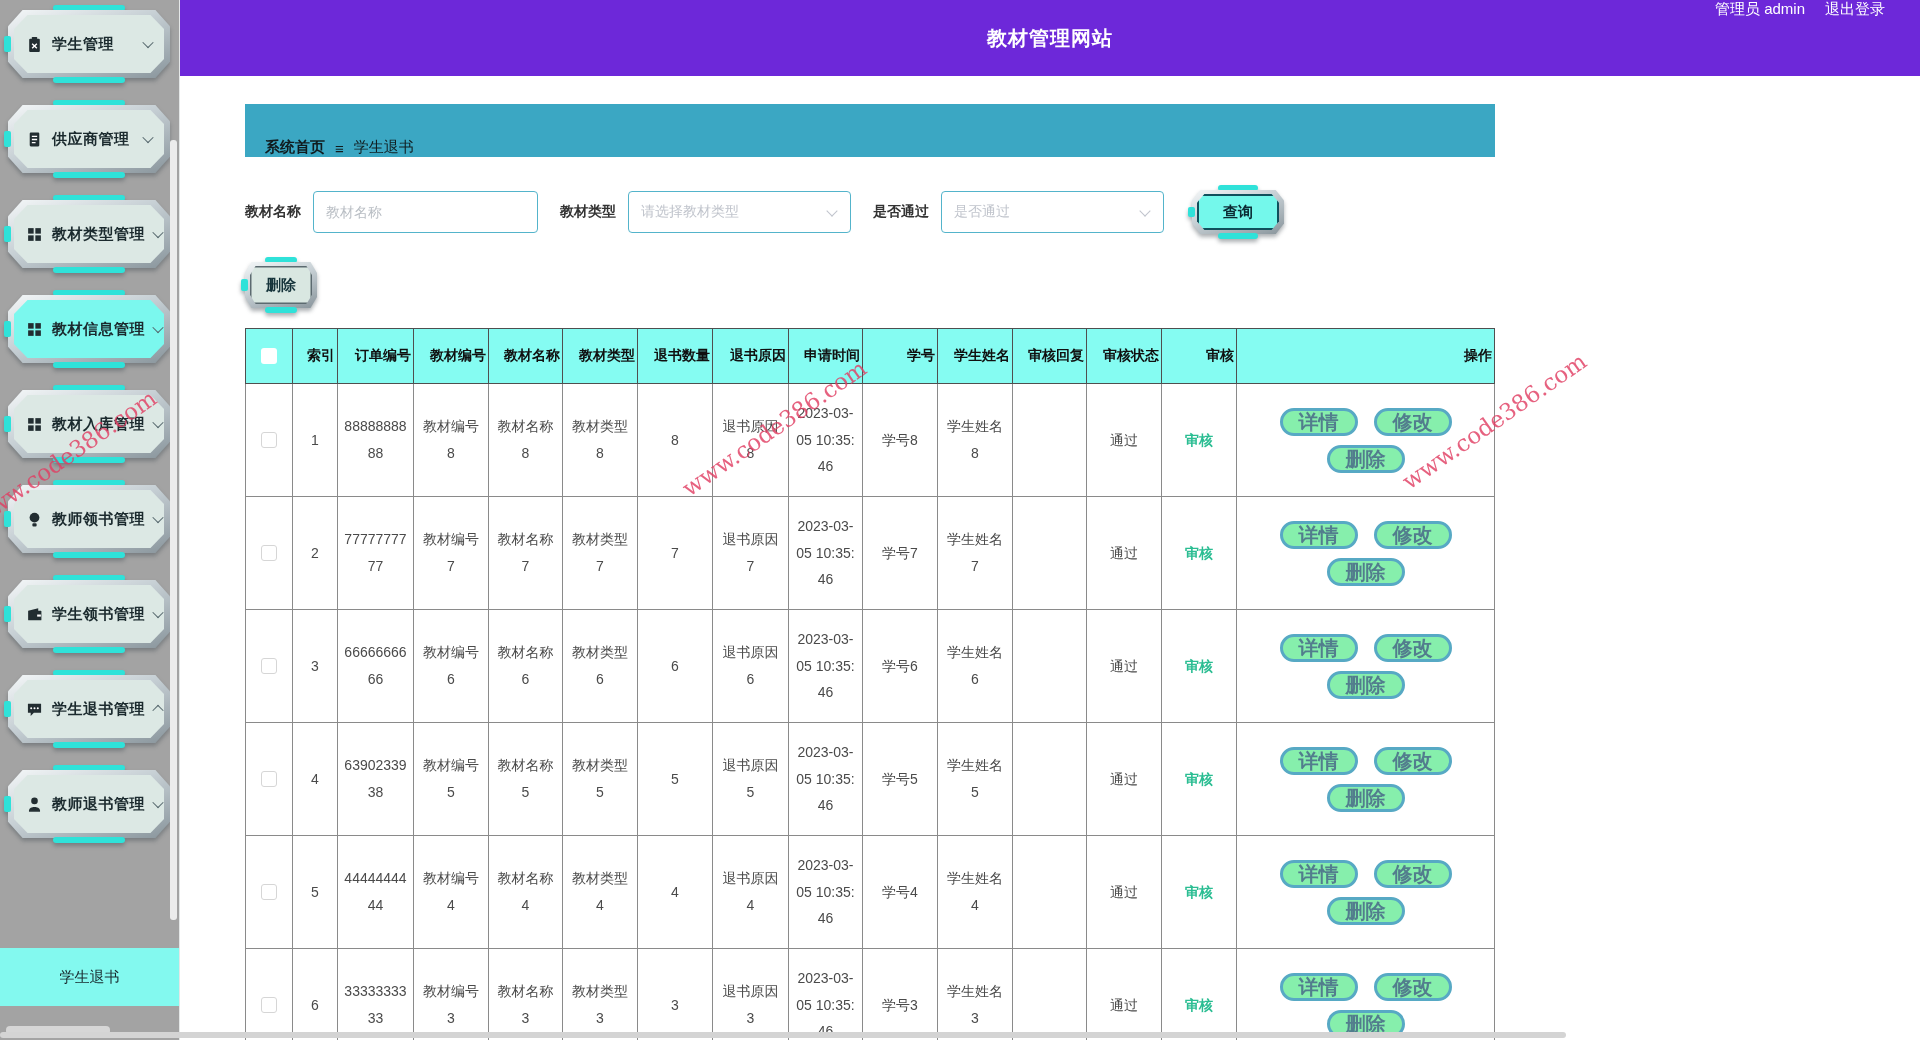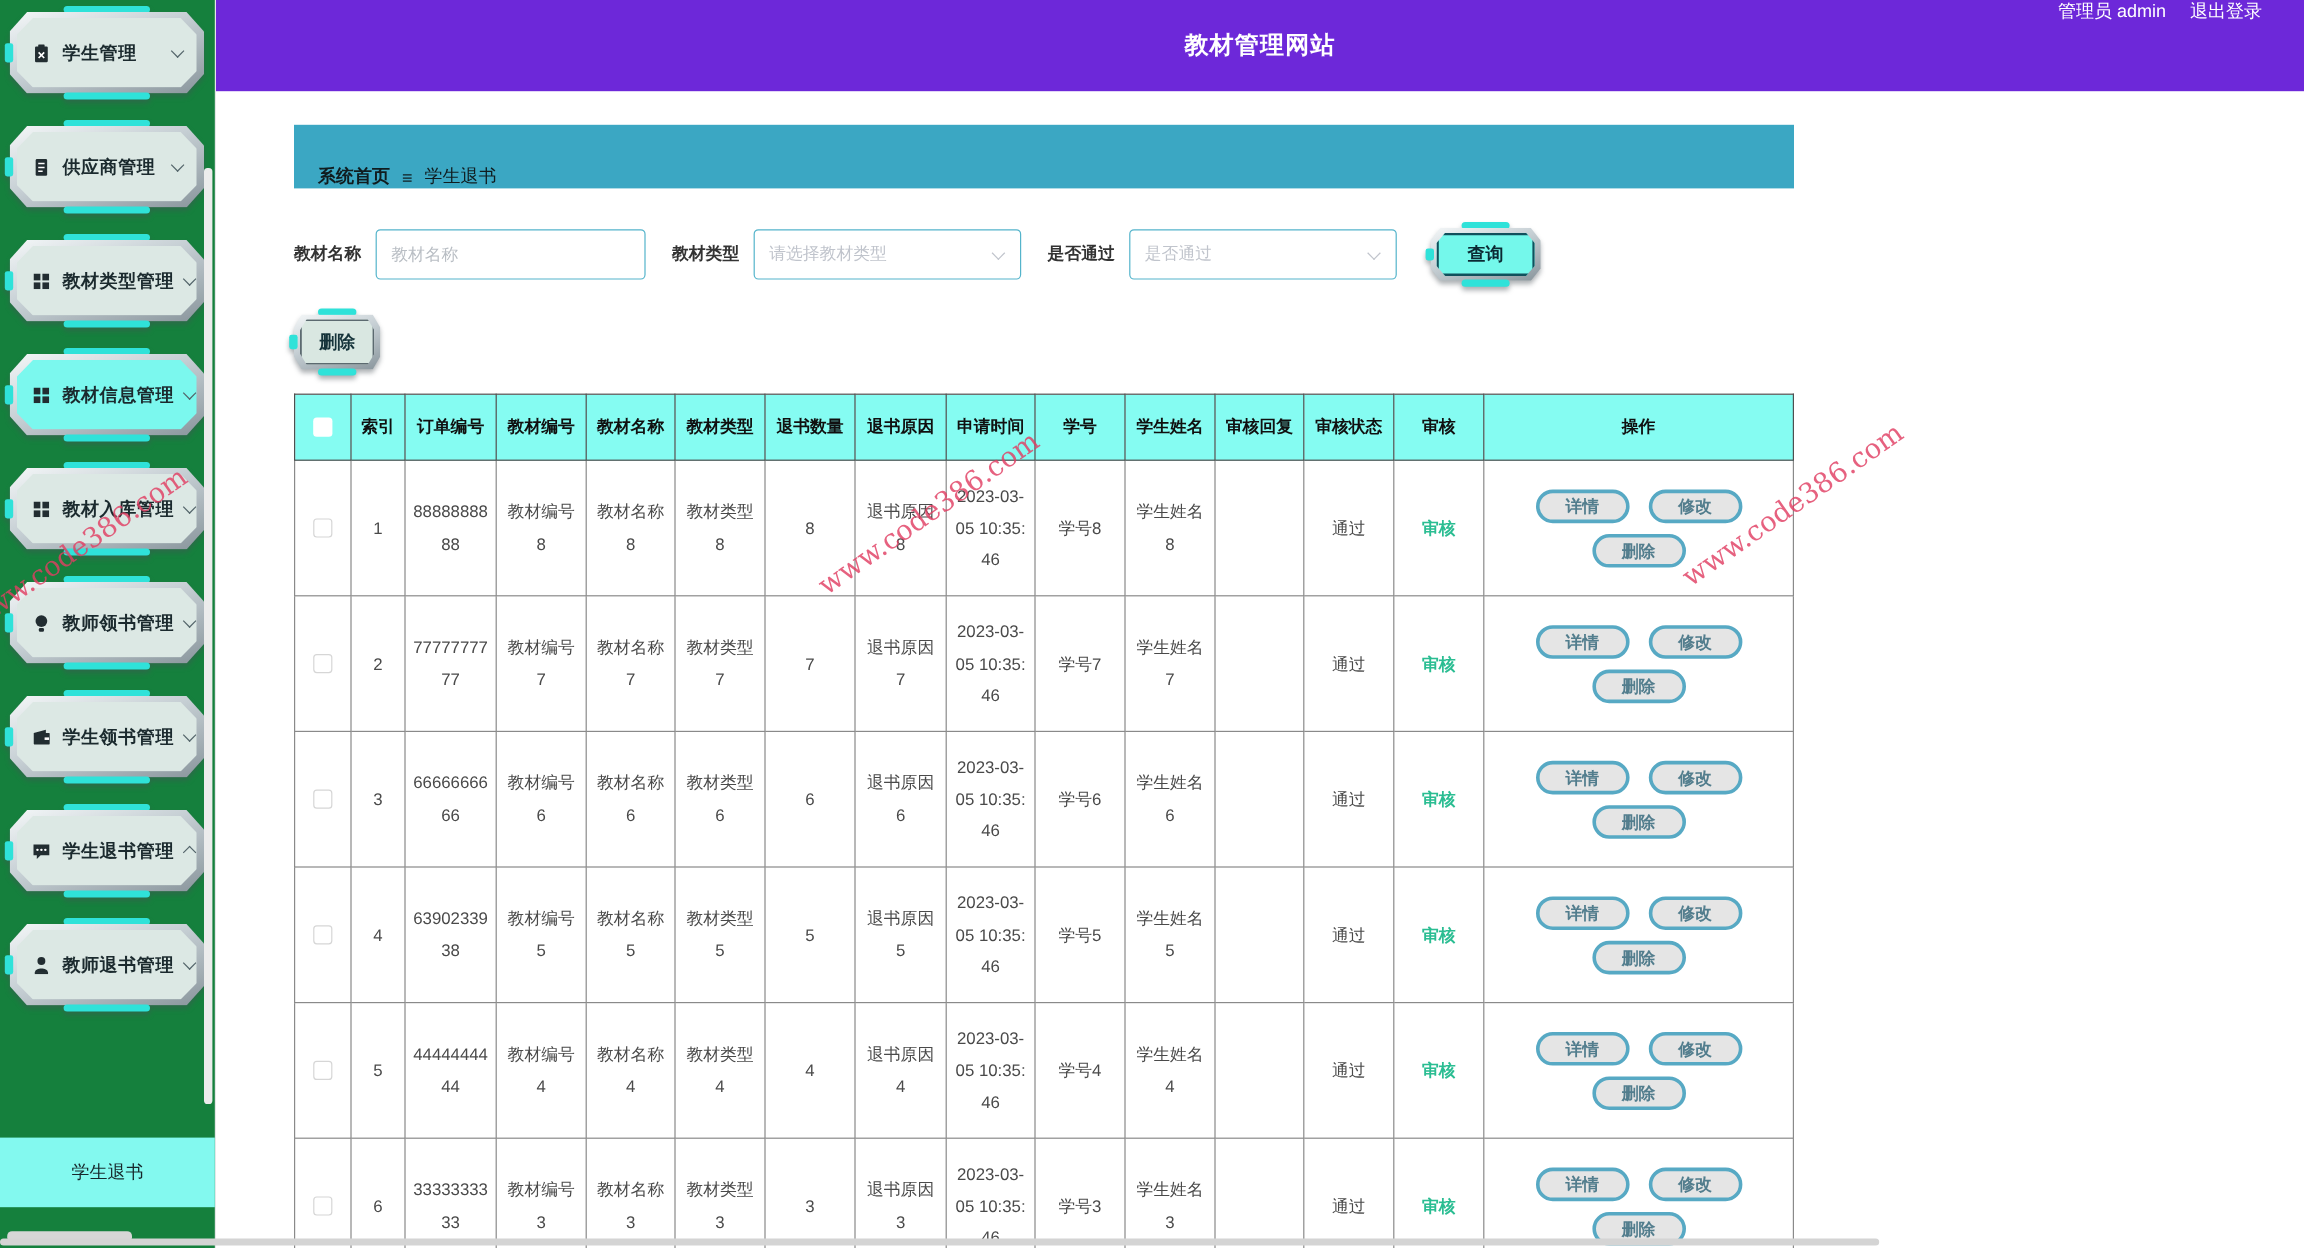--- a/index.html
+++ b/index.html
@@ -1,21 +1,21 @@
 <!DOCTYPE html>
 <html><head>
 <meta charset="utf-8">
 <style>
   * { margin:0; padding:0; box-sizing:border-box; }
   html,body { width:1920px; height:1040px; overflow:hidden; background:#fff;
               font-family:"Liberation Sans","DejaVu Sans",sans-serif; }
 
   
   .sidebar { position:absolute; left:0; top:0; width:180px; height:1040px;
-             background:#15803d; border-right:1px solid #e4e7e7; z-index:3; }
+             background:#a3a3a3; border-right:1px solid #e4e7e7; z-index:3; }
   .side-items { position:absolute; left:0; top:0; width:180px; }
   .frame { position:relative; filter:drop-shadow(0 3px 2px rgba(70,80,86,.45)); }
   .side-btn { width:162px; height:68px; margin:0 0 27px 8px; cursor:pointer; }
   .side-btn:first-child { margin-top:10px; }
   .shell { position:absolute; inset:0;
            background:linear-gradient(160deg,#f4f7f8 0%,#c6cfd4 45%,#89959c 100%);
            clip-path:polygon(9% 0%,91% 0%,100% 24%,100% 76%,91% 100%,9% 100%,0% 76%,0% 24%); }
   .inner { position:absolute; inset:5px 6px; background:#dce8e4;
            clip-path:polygon(9% 0%,91% 0%,100% 24%,100% 76%,91% 100%,9% 100%,0% 76%,0% 24%);
            display:flex; align-items:center; padding:0 12px; gap:9px; }
@@ -71,32 +71,32 @@
   .scifi-btn { width:92px; height:44px; margin-left:16px; cursor:pointer; }
   .scifi-btn .inner { inset:4px 5px; background:#74f8eb; justify-content:center; padding:0;
                       box-shadow:inset 0 0 0 2px #11505c; font-size:15px; font-weight:700; color:#0b2a33; }
   .del-btn { width:72px; height:46px; margin:28px 0 0 65px; cursor:pointer; }
   .del-btn .inner { inset:4px 5px; background:#d9e7e1; justify-content:center; padding:0;
                     box-shadow:inset 0 0 0 1.5px #5c6a70; font-size:15px; font-weight:700; color:#15333a; }
 
   
   table.grid { margin:20px 0 0 65px; width:1249px; border-collapse:collapse; table-layout:fixed; }
   .grid th { background:#85fcf2; border:1px solid #4f4f4f; height:55px;
-             font-size:14px; font-weight:700; color:#101010; text-align:center; padding:2px;margin-left:32px; }
+             font-size:14px; font-weight:700; color:#101010; text-align:right; padding:2px;margin-left:32px; }
   .grid td { border:1px solid #8a8a8a; background:#fff; height:113px; text-align:center;
              vertical-align:middle; font-size:14px; color:#4a4a4a; padding:4px 6px;
              word-break:break-all; line-height:1.9; }
   .cb { width:16px; height:16px; border-radius:3px; background:#fff; margin:0 auto; cursor:pointer; }
   .cb.head { box-shadow:none; }
   .cb.row { border:1px solid #d6d6d6; }
   .review { color:#2abd92; font-weight:700; font-size:14px; cursor:pointer; }
   .acts { display:flex; flex-direction:column; gap:9px; align-items:center; }
   .acts-row { display:flex; gap:16px; justify-content:center; }
-  .pill { border:3px solid #57a9c4; border-radius:16px; background:#e5e5e5; color:#527d8d;
-          font-size:14px; font-weight:600; width:78px; height:28px; line-height:22px;
+  .pill { border:3px solid #57a9c4; border-radius:16px; background:#86efac; color:#527d8d;
+          font-size:20px; font-weight:600; width:78px; height:28px; line-height:22px;
           cursor:pointer; font-family:inherit; }
 
   
   .watermark { position:absolute; z-index:9; pointer-events:none; white-space:nowrap;
                font-family:"DejaVu Serif",serif; font-size:23px; color:rgba(224,62,99,.82);
                transform:rotate(-35deg); }
   .wm1 { left:-45px; top:445px; }
   .wm2 { left:665px; top:415px; }
   .wm3 { left:1385px; top:408px; }
   .page-hscroll { position:absolute; left:0; bottom:2px; width:1566px; height:6px;

